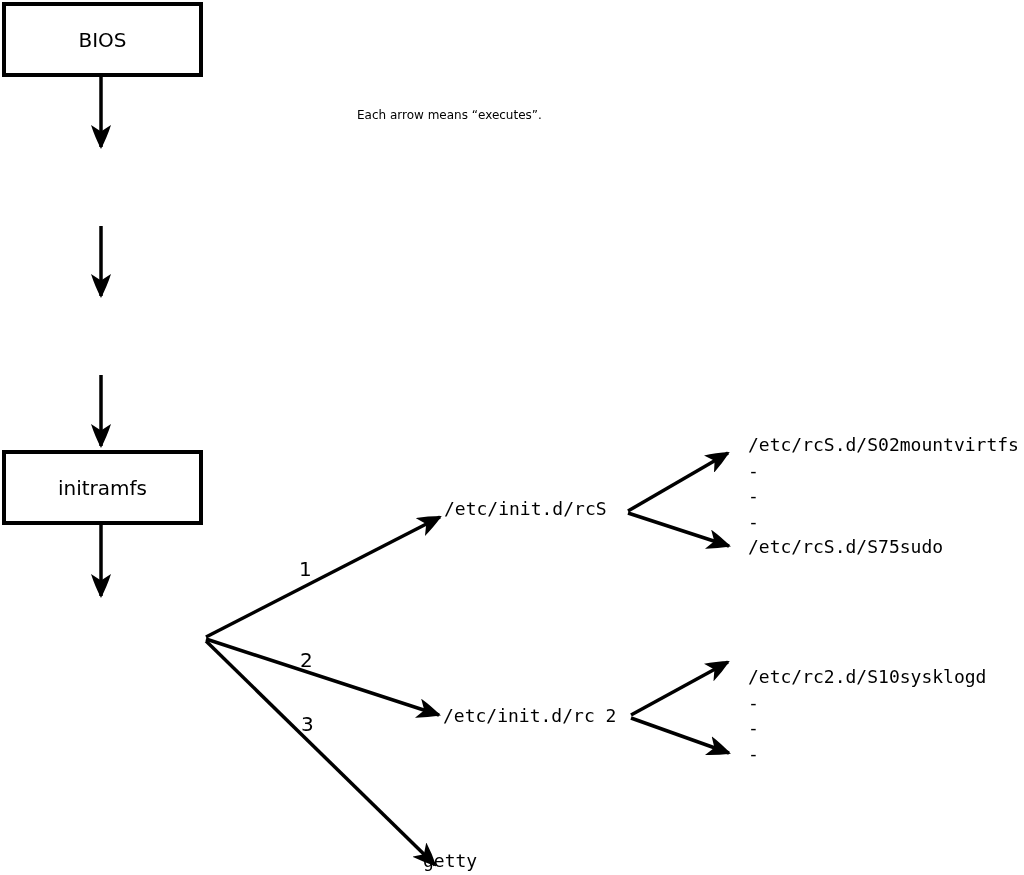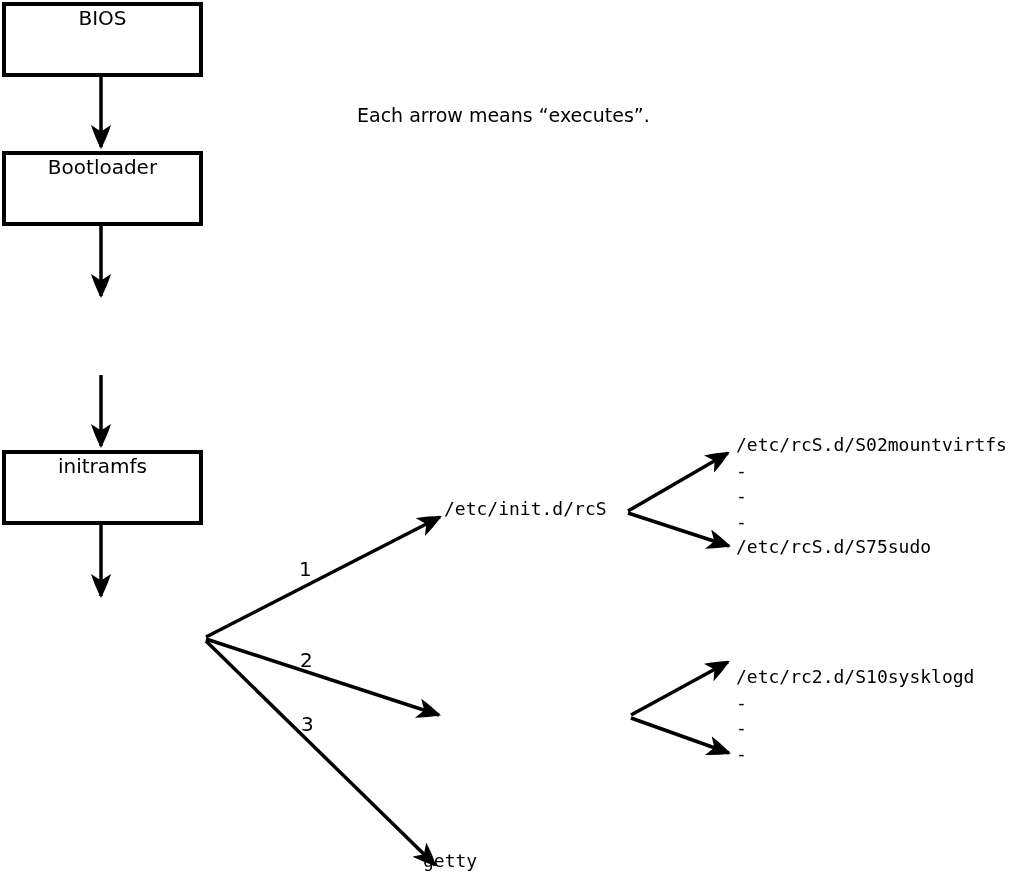--- a/index.html
+++ b/index.html
@@ -28,28 +28,29 @@
   }
   .box {
     position: absolute;
     left: 2px;
     width: 201px;
     height: 75px;
     border: 4px solid #000000;
     box-sizing: border-box;
     background: #ffffff;
     display: flex;
+    align-items: center;
     justify-content: center;
     font-size: 20px;
   }
   .caption {
     position: absolute;
     left: 357px;
     top: 104px;
-    font-size: 19px;
+    font-size: 12px;
     line-height: 22px;
     white-space: pre;
   }
   .mono {
     font-family: "DejaVu Sans Mono", "Liberation Mono", monospace;
     font-size: 18px;
     line-height: 22px;
     white-space: pre;
   }
   .target {
@@ -58,20 +59,21 @@
   }
   .leaf-list {
     position: absolute;
     left: 736px;
   }
   .leaf-list .leaf {
     font-family: "DejaVu Sans Mono", "Liberation Mono", monospace;
     font-size: 18px;
     line-height: 25.6px;
     white-space: pre;
+    margin-left: 12px;
   }
   .branch-num {
     position: absolute;
     font-size: 20px;
     line-height: 22px;
   }
 </style>
 </head>
 <body>
 
@@ -96,34 +98,32 @@
     <line x1="628" y1="511" x2="728" y2="453" marker-end="url(#ah)"></line>
     <line x1="628" y1="513" x2="729" y2="546" marker-end="url(#ah)"></line>
 
     <line x1="631" y1="715" x2="728" y2="662" marker-end="url(#ah)"></line>
     <line x1="631" y1="718" x2="729" y2="753" marker-end="url(#ah)"></line>
   </svg>
 
   <div class="box" style="top:2px">
     <span>BIOS</span>
   </div>
-  <div class="box" style="top:151px">
-    <span>Bootloader</span>
-  </div>
   <div class="box" style="top:450px">
     <span>initramfs</span>
   </div>
 
   <div class="caption">Each arrow means “executes”.</div>
 
   <div class="branch-num" style="left:299px; top:558px">1</div>
   <div class="branch-num" style="left:300px; top:649px">2</div>
   <div class="branch-num" style="left:301px; top:713px">3</div>
 
   <div class="mono target" style="left:444px; top:498px">/etc/init.d/rcS</div>
+  <div class="mono target" style="left:443px; top:705px">/etc/init.d/rc 2</div>
   <div class="mono target" style="left:423px; top:850px">getty</div>
 
   <div class="leaf-list" style="top:432px">
     <div class="leaf">/etc/rcS.d/S02mountvirtfs</div>
     <div class="leaf">-</div>
     <div class="leaf">-</div>
     <div class="leaf">-</div>
     <div class="leaf">/etc/rcS.d/S75sudo</div>
   </div>
 

